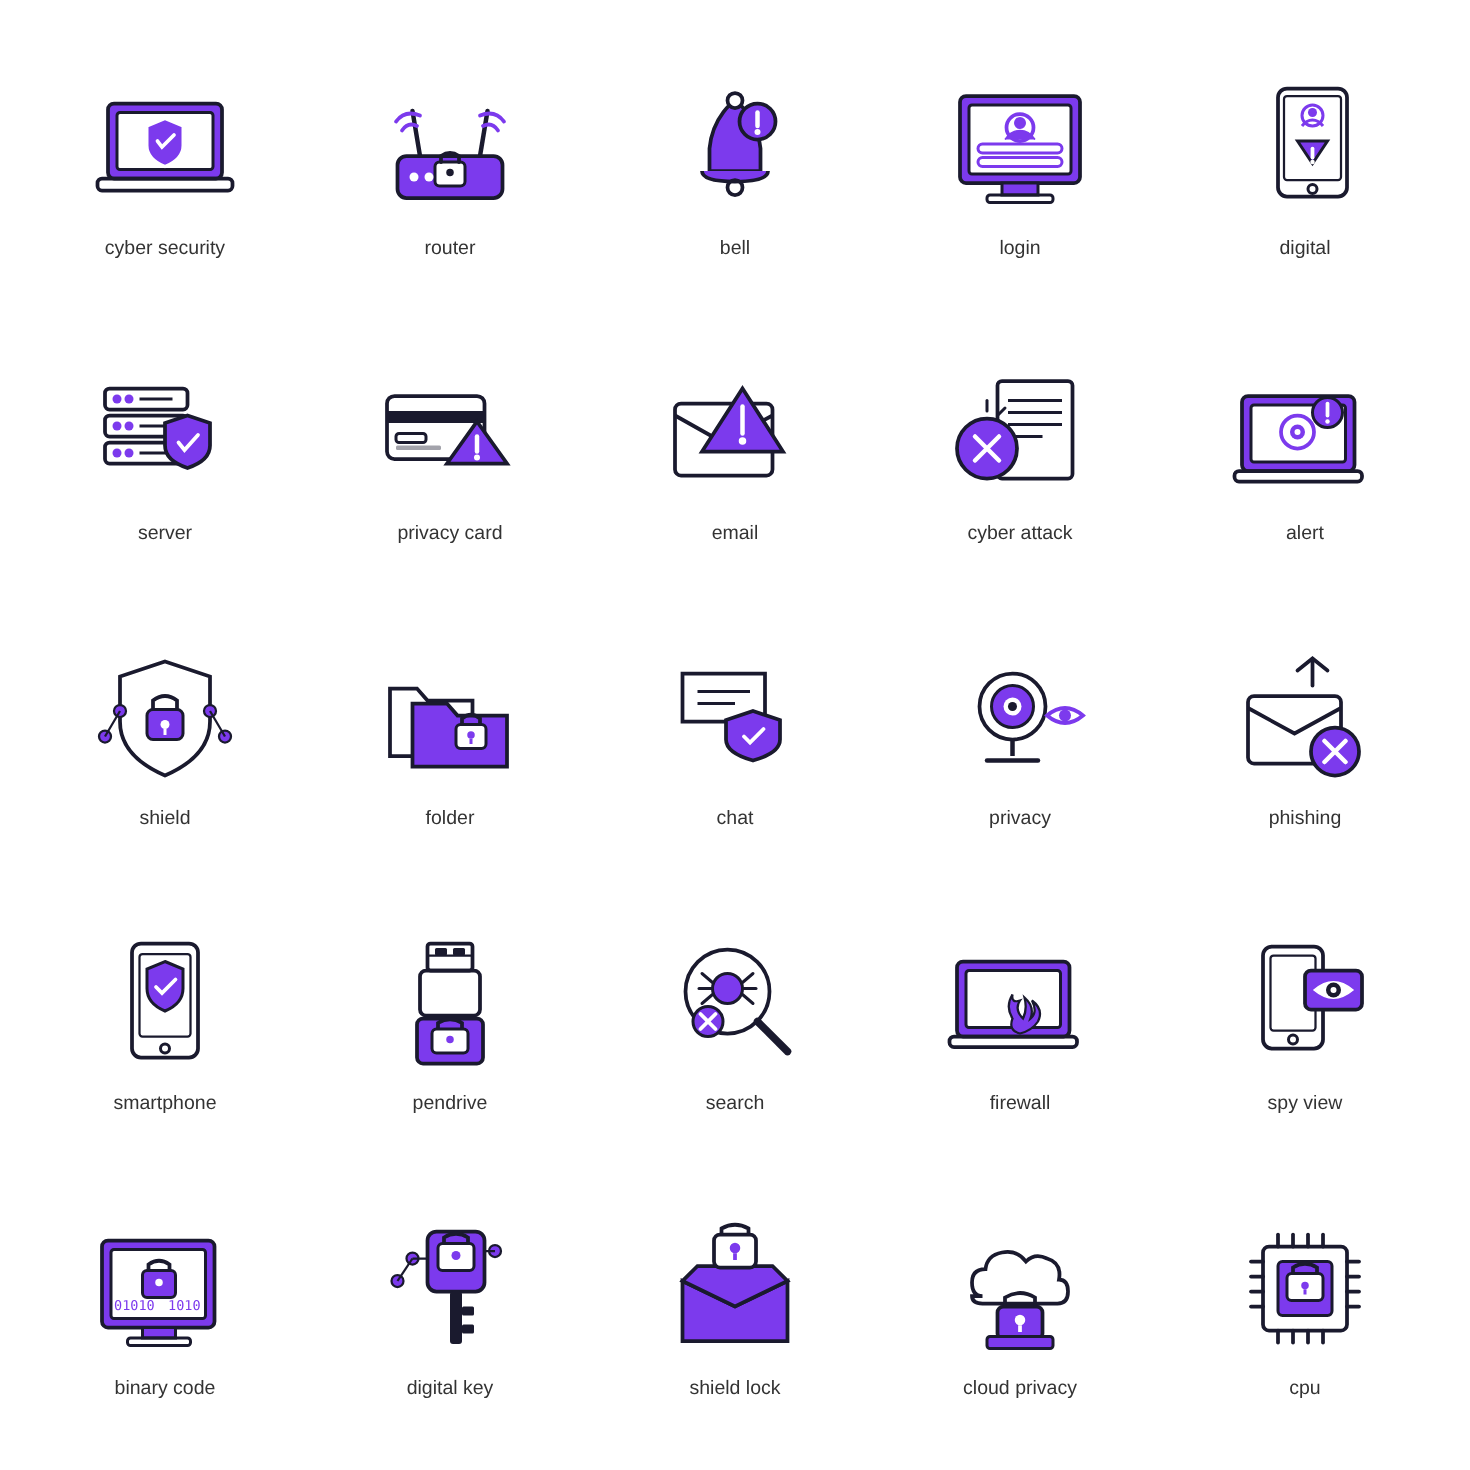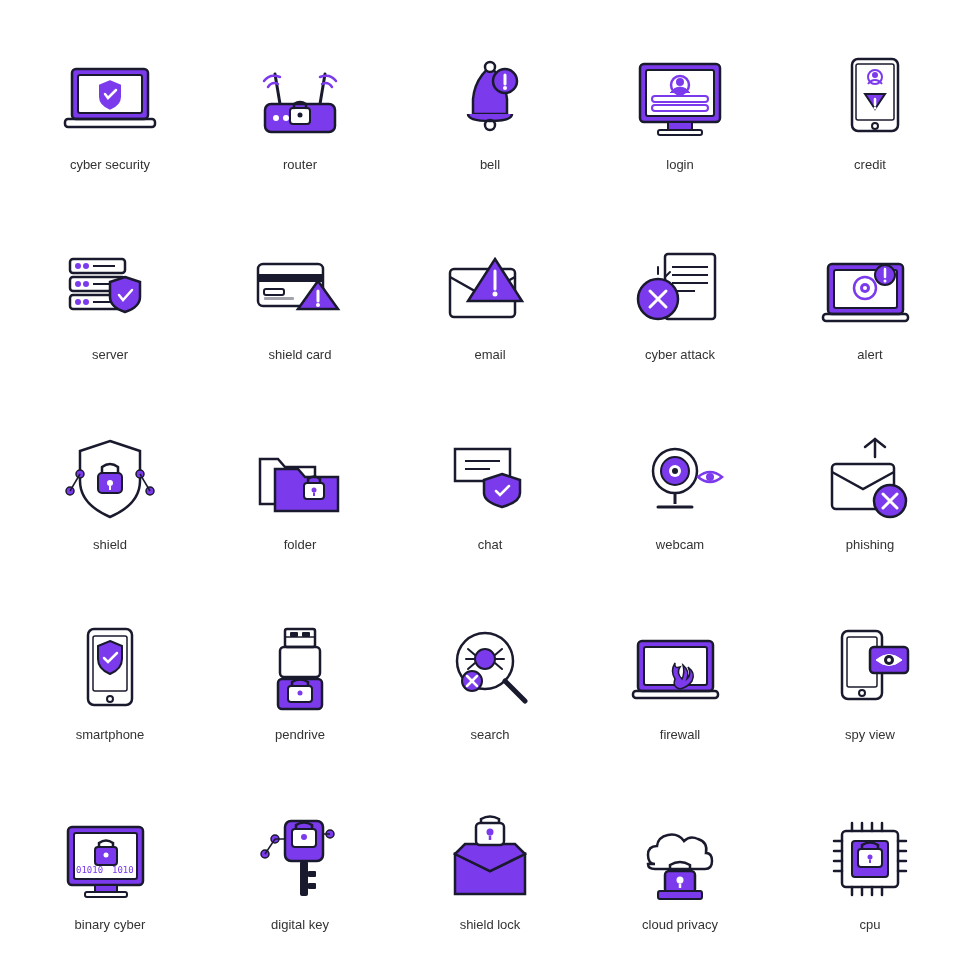--- a/index.html
+++ b/index.html
@@ -123,21 +123,21 @@
       <circle cx="55" cy="77" r="3" fill="none" stroke="#1a1a2e" stroke-width="2"></circle>
 
       <circle cx="55" cy="28" r="7" fill="none" stroke="#7c3aed" stroke-width="2"></circle>
       <circle cx="55" cy="26" r="3" fill="#7c3aed"></circle>
       <path d="M48 35 Q51 31 55 31 Q59 31 62 35" fill="none" stroke="#7c3aed" stroke-width="2"></path>
 
       <path d="M45 45 L55 60 L65 45 Z" fill="#7c3aed" stroke="#1a1a2e" stroke-width="2"></path>
       <line x1="55" y1="50" x2="55" y2="56" stroke="white" stroke-width="2.5" stroke-linecap="round"></line>
       <circle cx="55" cy="59" r="1.5" fill="white"></circle>
     </svg>
-    <span class="icon-label">credit</span>
+    <span class="icon-label">digital</span>
   </div>
 
   <div class="icon-cell">
     <svg viewBox="0 0 100 100">
 
       <rect x="10" y="20" width="55" height="14" rx="3" fill="none" stroke="#1a1a2e" stroke-width="2.5"></rect>
       <rect x="10" y="38" width="55" height="14" rx="3" fill="none" stroke="#1a1a2e" stroke-width="2.5"></rect>
       <rect x="10" y="56" width="55" height="14" rx="3" fill="none" stroke="#1a1a2e" stroke-width="2.5"></rect>
 
       <circle cx="18" cy="27" r="3" fill="#7c3aed"></circle>
@@ -162,21 +162,21 @@
 
       <rect x="8" y="25" width="65" height="42" rx="5" fill="none" stroke="#1a1a2e" stroke-width="2.5"></rect>
       <rect x="8" y="35" width="65" height="8" fill="#1a1a2e"></rect>
       <rect x="14" y="50" width="20" height="6" rx="2" fill="none" stroke="#1a1a2e" stroke-width="2"></rect>
       <rect x="14" y="58" width="30" height="3" rx="1" fill="#1a1a2e" opacity="0.4"></rect>
 
       <path d="M68 42 L88 70 L48 70 Z" fill="#7c3aed" stroke="#1a1a2e" stroke-width="2.5"></path>
       <line x1="68" y1="52" x2="68" y2="62" stroke="white" stroke-width="3" stroke-linecap="round"></line>
       <circle cx="68" cy="66" r="2" fill="white"></circle>
     </svg>
-    <span class="icon-label">shield card</span>
+    <span class="icon-label">privacy card</span>
   </div>
 
   <div class="icon-cell">
     <svg viewBox="0 0 100 100">
 
       <rect x="10" y="30" width="65" height="48" rx="4" fill="none" stroke="#1a1a2e" stroke-width="2.5"></rect>
       <path d="M10 38 L42 56 L75 38" fill="none" stroke="#1a1a2e" stroke-width="2.5"></path>
 
       <path d="M55 20 L82 62 L28 62 Z" fill="#7c3aed" stroke="#1a1a2e" stroke-width="2.5"></path>
       <line x1="55" y1="32" x2="55" y2="50" stroke="white" stroke-width="3" stroke-linecap="round"></line>
@@ -277,21 +277,21 @@
       <circle cx="45" cy="42" r="14" fill="#7c3aed" stroke="#1a1a2e" stroke-width="2"></circle>
       <circle cx="45" cy="42" r="6" fill="white"></circle>
       <circle cx="45" cy="42" r="3" fill="#1a1a2e"></circle>
 
       <line x1="45" y1="64" x2="45" y2="75" stroke="#1a1a2e" stroke-width="3"></line>
       <line x1="28" y1="78" x2="62" y2="78" stroke="#1a1a2e" stroke-width="3" stroke-linecap="round"></line>
 
       <path d="M68 48 Q80 38 92 48 Q80 58 68 48 Z" fill="none" stroke="#7c3aed" stroke-width="2.5"></path>
       <circle cx="80" cy="48" r="4" fill="#7c3aed"></circle>
     </svg>
-    <span class="icon-label">webcam</span>
+    <span class="icon-label">privacy</span>
   </div>
 
   <div class="icon-cell">
     <svg viewBox="0 0 100 100">
 
       <rect x="12" y="35" width="62" height="45" rx="4" fill="none" stroke="#1a1a2e" stroke-width="2.5"></rect>
       <path d="M12 43 L43 60 L74 43" fill="none" stroke="#1a1a2e" stroke-width="2.5"></path>
 
       <path d="M55 10 L55 28" stroke="#1a1a2e" stroke-width="2.5" stroke-linecap="round"></path>
       <path d="M45 18 L55 10 L65 18" fill="none" stroke="#1a1a2e" stroke-width="2.5" stroke-linecap="round"></path>
@@ -393,21 +393,21 @@
       <rect x="35" y="76" width="22" height="7" rx="0" fill="#7c3aed" stroke="#1a1a2e" stroke-width="2"></rect>
       <rect x="25" y="83" width="42" height="5" rx="2" fill="none" stroke="#1a1a2e" stroke-width="2"></rect>
 
       <rect x="35" y="38" width="22" height="18" rx="3" fill="#7c3aed" stroke="#1a1a2e" stroke-width="2"></rect>
       <path d="M39 38 L39 34 Q46 29 53 34 L53 38" fill="none" stroke="#1a1a2e" stroke-width="2.5"></path>
       <circle cx="46" cy="46" r="2.5" fill="white"></circle>
 
       <text x="16" y="64" font-family="monospace" font-size="9" fill="#7c3aed">01010</text>
       <text x="52" y="64" font-family="monospace" font-size="9" fill="#7c3aed">1010</text>
     </svg>
-    <span class="icon-label">binary cyber</span>
+    <span class="icon-label">binary code</span>
   </div>
 
   <div class="icon-cell">
     <svg viewBox="0 0 100 100">
 
       <rect x="35" y="12" width="38" height="40" rx="6" fill="#7c3aed" stroke="#1a1a2e" stroke-width="2.5"></rect>
 
       <rect x="42" y="20" width="24" height="18" rx="3" fill="white" stroke="#1a1a2e" stroke-width="2"></rect>
       <path d="M46 20 L46 16 Q54 11 62 16 L62 20" fill="none" stroke="#1a1a2e" stroke-width="2.5"></path>
       <circle cx="54" cy="28" r="3" fill="#7c3aed"></circle>

